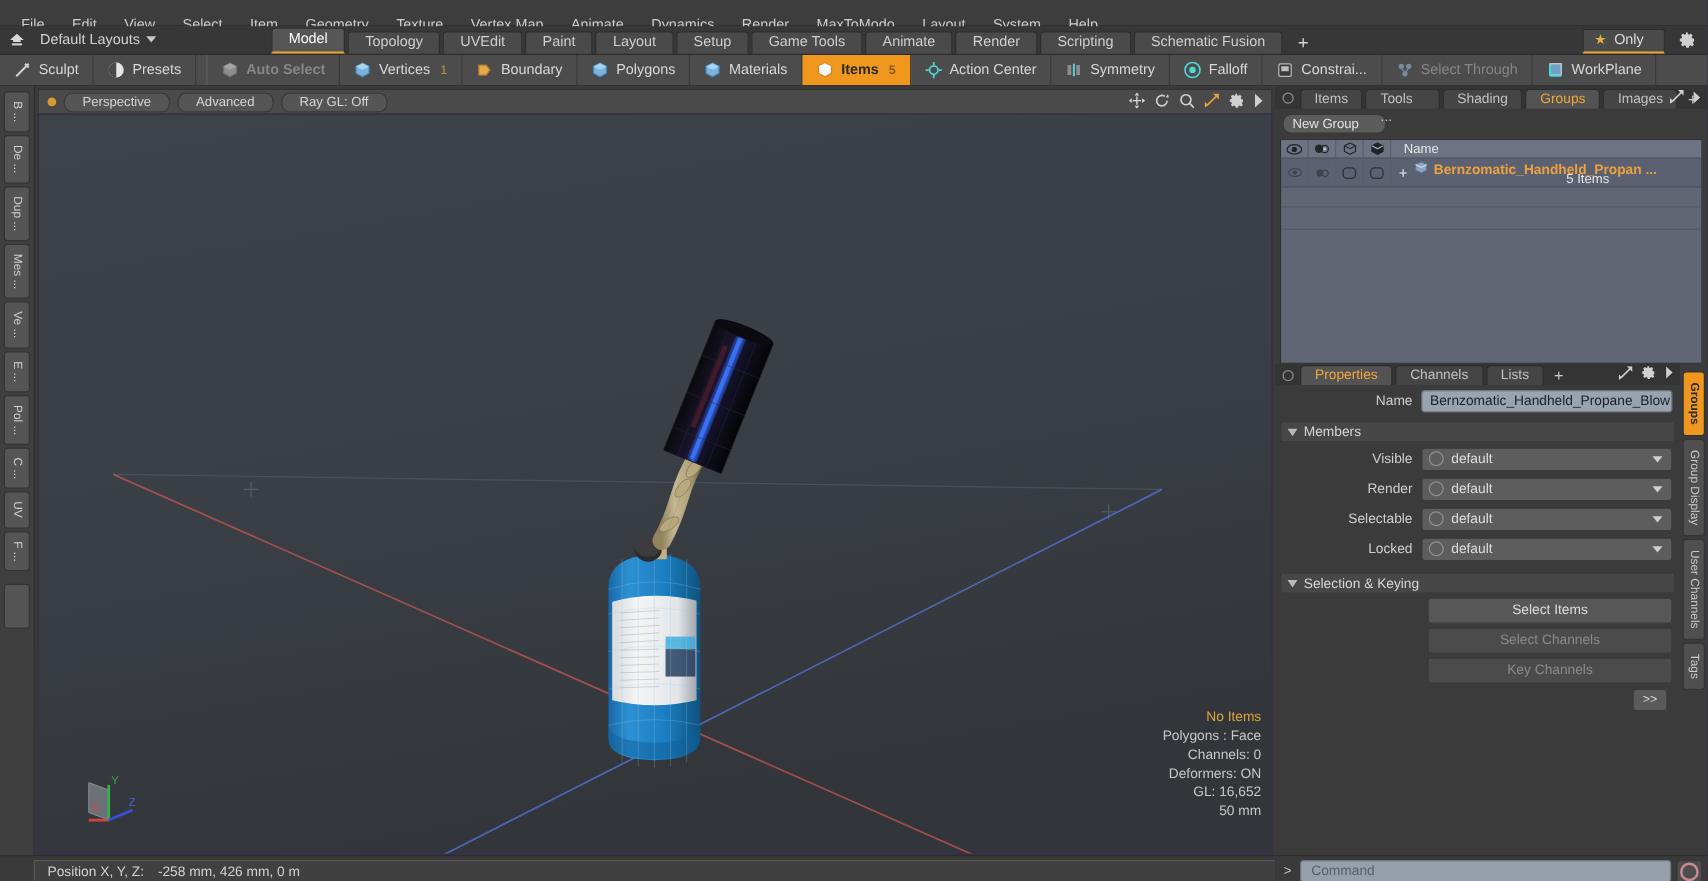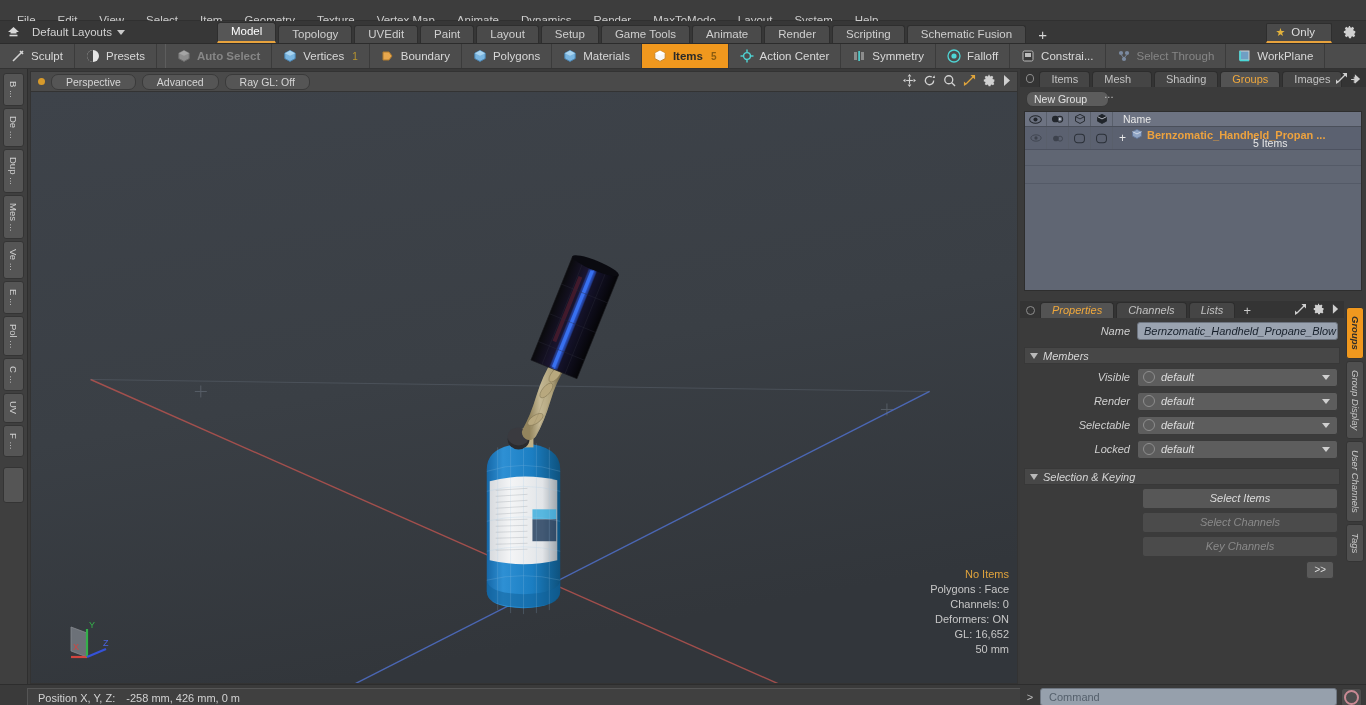--- a/index.html
+++ b/index.html
@@ -94,21 +94,21 @@
   .glcol{width:21px;height:14px;display:flex;align-items:center;justify-content:center;border-right:1px solid #595f6b;}
   .glname{padding-left:10px;font-size:10.5px;color:#e8e8e8;}
   .glrow{height:22px;background:#5b6170;display:flex;align-items:flex-start;border-bottom:1px solid #4d5260;position:relative;}
   .glrow .glcol{height:22px;}
   .glrow-label{padding-left:8px;padding-top:1px;font-size:11px;color:#eda23e;font-weight:bold;white-space:nowrap;display:flex;align-items:center;gap:4px;}
   .glsub{position:absolute;left:140px;top:10px;font-size:10.5px;color:#e8e8e8;font-weight:normal;}
   .glbody{background:#606673;height:140px;}
   .rowsep{position:absolute;left:0;right:0;border-bottom:1px solid #545a67;}
 
   
-  .propwrap{flex:1;display:flex;margin-top:10px;min-height:0;font-style:italic;}
+  .propwrap{flex:1;display:flex;margin-top:0;min-height:0;}
   .propmain{flex:1;display:flex;flex-direction:column;background:#3b3b3b;min-width:0;}
   .ptabrow{height:17px;background:#343434;display:flex;align-items:flex-end;padding-left:4px;position:relative;}
   .prow{display:flex;align-items:center;height:22px;margin:2px 6px 0 0;}
   .plabel{width:110px;text-align:right;padding-right:7px;font-size:11px;color:#cfcfcf;}
   .pfield{flex:1;height:16px;line-height:16px;background:#9aa3b0;border:1px solid #6d747f;
           border-radius:3px;font-size:11px;color:#17202b;padding-left:6px;overflow:hidden;white-space:nowrap;}
   .sechead{margin:5px 4px 0 4px;height:15px;background:#474747;border:1px solid #383838;
            display:flex;align-items:center;font-size:11px;color:#d6d6d6;padding-left:5px;gap:5px;}
   .tri{width:0;height:0;border-left:4.5px solid transparent;border-right:4.5px solid transparent;
        border-top:6px solid #b9b9b9;}
@@ -587,21 +587,21 @@
           </svg>
         </div>
       </div>
     </div>
 
     <div class="rightpanel">
 
       <div class="rtabrow">
         <div class="dot"></div>
         <div class="rtab">Items</div>
-        <div class="rtab">Mesh ...</div>
+        <div class="rtab">Tools ...</div>
         <div class="rtab">Shading</div>
         <div class="rtab active">Groups</div>
         <div class="rtab">Images</div>
         <div class="rtab pl">+</div>
         <div class="rtright">
           <span>
             <svg width="11" height="11" viewBox="0 0 12 12">
                 <path fill="#cfcfcf" d="M0 12 L0 7 L2 9 L9 2 L7 0 L12 0 L12 5 L10 3 L3 10 Z"></path>
               </svg>
           </span>

